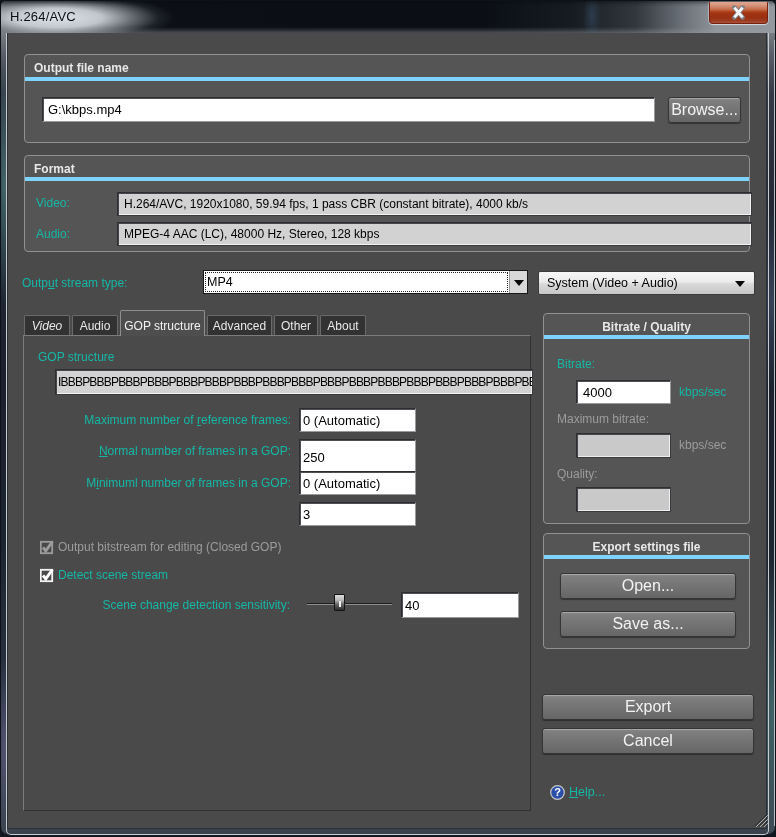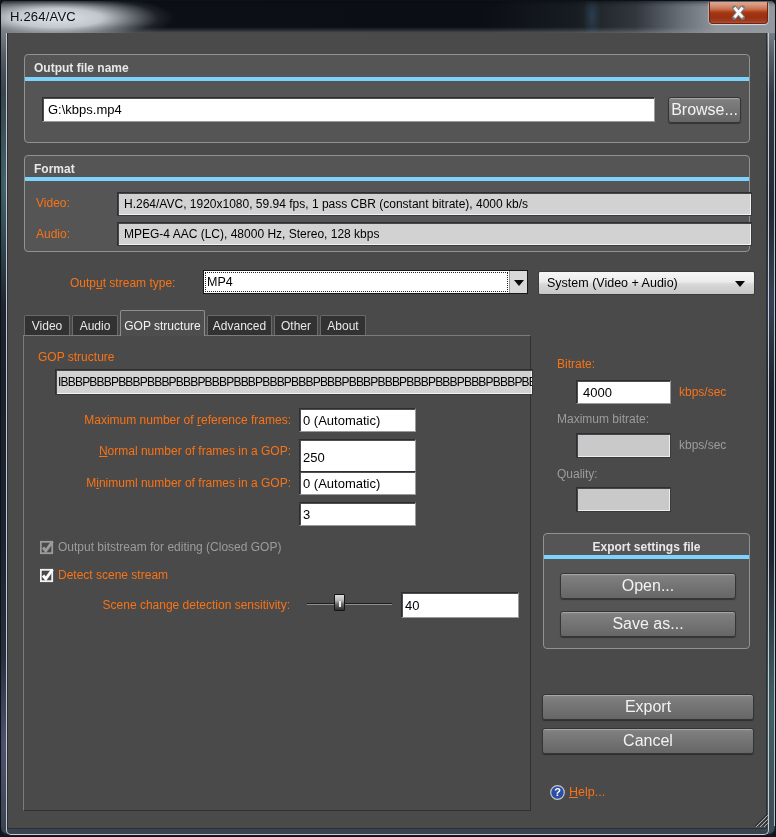--- a/index.html
+++ b/index.html
@@ -35,21 +35,21 @@
   border:1px solid #781f10; border-top:none;
   background: linear-gradient(to bottom, #dfa58f 0%, #d89a81 12%, #cd8066 26%, #c0663f 38%, #ad421c 46%, #a23413 55%, #9b3011 72%, #9c3b1f 88%, #a85339 100%);
   box-shadow: 0 1px 1px rgba(235,238,242,0.75), 1px 0 1px rgba(225,228,232,0.4), -1px 0 1px rgba(225,228,232,0.4);
 }
 #closebtn svg { position:absolute; left:50%; top:50%; margin-left:-7.5px; margin-top:-7.5px; }
 
 
 #client { position:absolute; left:8px; top:33px; width:758px; height:795px; background:#4a4a4a; box-shadow:0 0 0 1px #2b2f36; }
 
 
-.lbl { position:absolute; font-size:12px; color:#f97316; white-space:nowrap; }
+.lbl { position:absolute; font-size:12px; color:#14b8a6; white-space:nowrap; }
 .lbl-dis { position:absolute; font-size:12px; color:#9c9c9c; white-space:nowrap; }
 .groupbox { position:absolute; background:#555555; border:1px solid #8f9193; border-radius:4px; }
 .gb-head { position:absolute; left:0; right:0; top:0; height:25px; border-bottom:4px solid #7dd3fc;font-weight:bold; }
 .gb-title { position:absolute; top:6px; font-size:12px; color:#e8e8e8; white-space:nowrap; }
 .txt { position:absolute; background:#fff; border:1px solid; border-color:#2e2e32 #9a9a9e #9a9a9e #2e2e32; box-shadow: inset 1px 1px 0 #4f4f53;
   color:#000; font-size:13px; padding-left:3px; display:flex; align-items:center; white-space:nowrap; overflow:hidden; }
 .txt-ro { position:absolute; background:#d2d2d2; border:1px solid; border-color:#2f2f33 #3a3a3e #3a3a3e #2f2f33; box-shadow: inset 1px 1px 0 #46464a, inset -1px -1px 0 #f2f2f2;
   color:#000; font-size:12px; padding-left:6px; display:flex; align-items:center; white-space:nowrap; overflow:hidden;margin-left:15px; }
 .txt-dis { position:absolute; background:#c9c9c9; border:1px solid; border-color:#2f2f33 #3a3a3e #3a3a3e #2f2f33; box-shadow: inset 1px 1px 0 #46464a, inset -1px -1px 0 #ededed; }
 .btn { position:absolute; border:1px solid #333639; border-radius:3px; color:#f2f2f2; font-size:16px;
@@ -118,34 +118,34 @@
   <div class="groupbox" style="left:24px; top:155px; width:726px; height:97px;">
     <div class="gb-head">
         <div class="gb-title" style="left:9px;">Format</div>
       </div>
   </div>
   <div class="lbl" style="left:36px; top:196px;">Video:</div>
   <div class="txt-ro" style="left:102px; top:192px; width:635px; height:24px;">H.264/AVC, 1920x1080, 59.94 fps, 1 pass CBR (constant bitrate), 4000 kb/s</div>
   <div class="lbl" style="left:36px; top:227px;">Audio:</div>
   <div class="txt-ro" style="left:102px; top:222px; width:635px; height:24px;">MPEG-4 AAC (LC), 48000 Hz, Stereo, 128 kbps</div>
 
-  <div class="lbl" style="left:22px; top:276px;margin-left:48px;">Outp<u>u</u>t stream type:</div>
+  <div class="lbl" style="left:22px; top:276px;">Outp<u>u</u>t stream type:</div>
   <div id="combo1">
       <div class="focus"></div>
       <div class="ctext">MP4</div>
     <div class="carea">
         <div class="arrow-dn" style="left:4px; top:9px;"></div>
       </div>
     </div>
   <div id="combo2">
       <div class="ctext">System (Video + Audio)</div>
     <div class="arrow-dn" style="right:9px; top:9px;"></div>
     </div>
 
-  <div class="tab" style="left:24px; width:46px;">Video</div>
+  <div class="tab" style="left:24px; width:46px;font-style:italic;">Video</div>
   <div class="tab" style="left:72px; width:46px;">Audio</div>
   <div class="tab-active" style="left:120px; width:85px;">GOP structure</div>
   <div class="tab" style="left:207px; width:65px;">Advanced</div>
   <div class="tab" style="left:274px; width:44px;">Other</div>
   <div class="tab" style="left:320px; width:46px;">About</div>
   <div id="panel"></div>
 
   <div class="lbl pc" style="left:38px; top:350px;">GOP structure</div>
   <div class="txt-ro pc" style="left:40px; top:369px; width:478px; height:26px; padding-left:2px; letter-spacing:-0.8px;">IBBBPBBBPBBBPBBBPBBBPBBBPBBBPBBBPBBBPBBBPBBBPBBBPBBBPBBBPBBBPBBBPBBBPBBBP</div>
 
@@ -173,20 +173,25 @@
   <div class="lbl pc" style="left:58px; top:568px;">Detect scene stream</div>
 
   <div class="lbl pc" style="left:0px; top:598px; width:290px; text-align:right;">Scene change detection sensitivity:</div>
   <div id="sl-groove1"></div>
     <div id="sl-groove2"></div>
   <div id="sl-thumb">
       <i></i>
     </div>
   <div class="txt pc" style="left:401px; top:592px; width:118px; height:26px;">40</div>
 
+  <div class="groupbox" style="left:543px; top:313px; width:207px; height:211px;">
+    <div class="gb-head">
+        <div class="gb-title" style="left:0; right:0; text-align:center;">Bitrate / Quality</div>
+      </div>
+  </div>
   <div class="lbl" style="left:557px; top:357px;">Bitrate:</div>
   <div class="txt" style="left:576px; top:380px; width:95px; height:24px; padding-left:6px;">4000</div>
   <div class="lbl" style="left:679px; top:385px;">kbps/sec</div>
   <div class="lbl-dis" style="left:557px; top:412px;">Maximum bitrate:</div>
   <div class="txt-dis" style="left:576px; top:433px; width:95px; height:25px;"></div>
   <div class="lbl-dis" style="left:679px; top:438px;">kbps/sec</div>
   <div class="lbl-dis" style="left:557px; top:467px;">Quality:</div>
   <div class="txt-dis" style="left:576px; top:487px; width:95px; height:25px;"></div>
 
   <div class="groupbox" style="left:543px; top:533px; width:207px; height:116px;">

